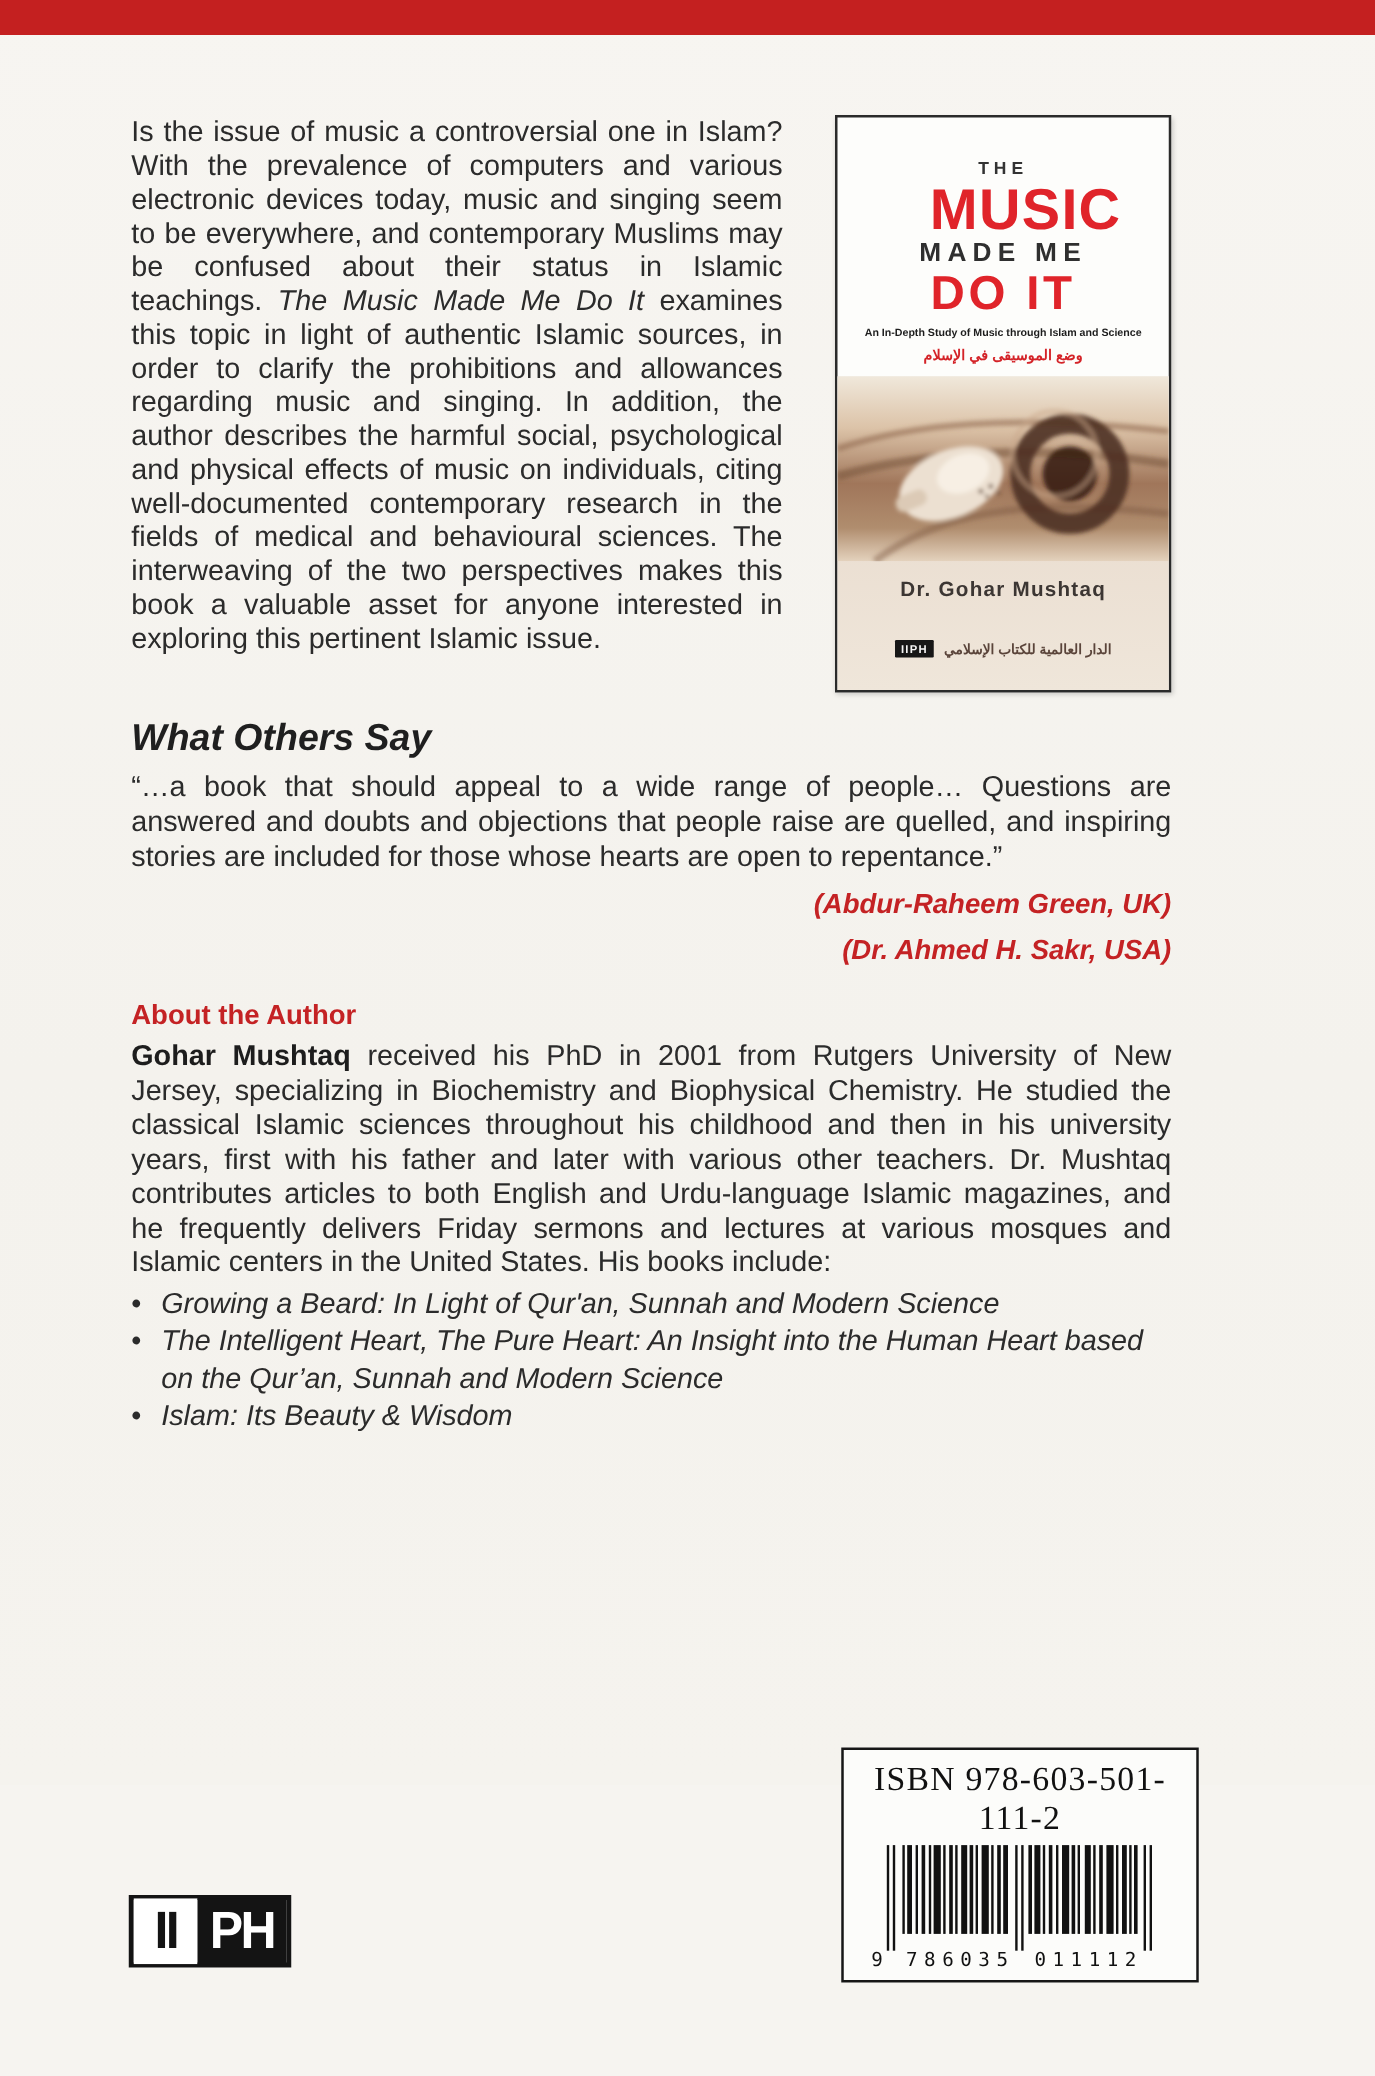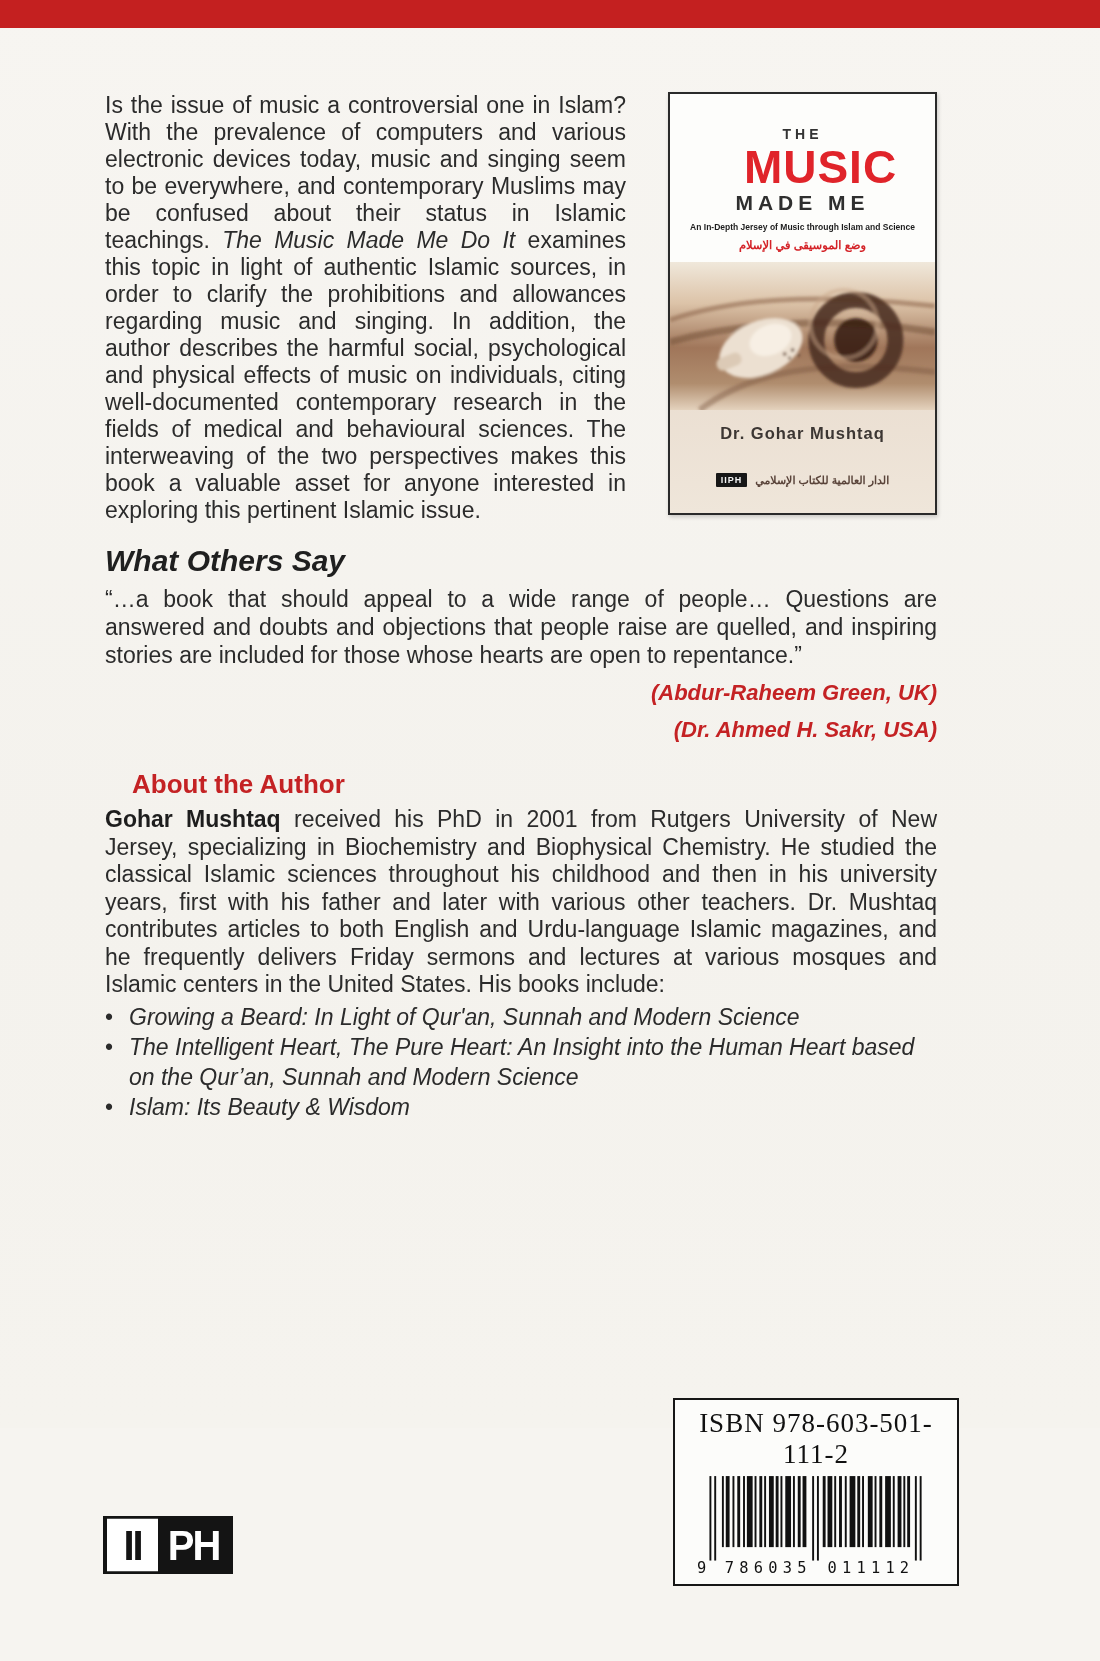--- a/index.html
+++ b/index.html
@@ -33,21 +33,21 @@
   .cover .c-author{font-size:16.5px;font-weight:bold;text-align:center;color:#3c3633;letter-spacing:1px;margin-top:14px;}
   .cover .c-pub{display:flex;justify-content:center;align-items:center;margin-top:30px;}
   .cover .c-publogo{background:#171717;color:#f4f4f4;font-size:9px;font-weight:bold;padding:2px 5px;border-radius:1px;letter-spacing:1px;}
   .cover .c-pubarabic{font-size:11px;color:#5a443a;font-weight:bold;margin-left:8px;}
 
   
   .reviews-heading{margin-top:20px;font-size:30px;font-weight:bold;font-style:italic;color:#1f1f1f;}
   .quote{margin-top:7px;font-size:23px;line-height:28px;text-align:justify;color:#2b2b2b;}
   .quote2{margin-top:38px;}
   .attribution{margin-top:11px;text-align:right;font-size:22px;font-weight:bold;font-style:italic;}
-  .about-heading{margin-top:26px;font-size:26px;font-weight:bold;margin-left:27px;}
+  .about-heading{margin-top:26px;font-size:22px;font-weight:bold;}
   .bio{margin-top:6px;font-size:23px;line-height:27.5px;text-align:justify;color:#2b2b2b;}
   .bio .bold{font-weight:bold;color:#1d1d1d;}
   .books{margin-top:3px;}
   .book-item{display:flex;font-size:23px;line-height:30px;font-style:italic;color:#2b2b2b;}
   .book-item .marker{width:24px;flex:0 0 24px;font-style:normal;}
   .book-item .btxt{flex:1;}
 
   
   .isbn-box{position:absolute;left:673px;top:1398px;width:262px;border:2px solid #161616;
             background:#fcfcfa;padding:8px 10px 6px 10px;}
@@ -71,21 +71,22 @@
 
   <div class="content">
 
     <div class="top-row">
       <div class="synopsis"><span>Is the issue of music a controversial one in Islam? With the prevalence of computers and various electronic devices today, music and singing seem to be everywhere, and contemporary Muslims may be confused about their status in Islamic teachings. </span><span class="it">The Music Made Me Do It</span><span> examines this topic in light of authentic Islamic sources, in order to clarify the prohibitions and allowances regarding music and singing. In addition, the author describes the harmful social, psychological and physical effects of music on individuals, citing well-documented contemporary research in the fields of medical and behavioural sciences. The interweaving of the two perspectives makes this book a valuable asset for anyone interested in exploring this pertinent Islamic issue.</span></div>
 
       <div class="cover">
         <div class="c-the">THE</div>
         <div class="c-music" style="color:#e0242a;padding-left:36px;">MUSIC</div>
         <div class="c-mademe">MADE ME</div>
-        <div class="c-sub">An In-Depth Jersey of Music through Islam and Science</div>
+        <div class="c-doit" style="color:#e0242a;">DO IT</div>
+        <div class="c-sub">An In-Depth Study of Music through Islam and Science</div>
         <div class="c-arabic" style="color:#d42328;" dir="rtl">وضع الموسيقى في الإسلام</div>
 
         <div class="cover-lower">
           <svg class="cover-photo" viewBox="0 0 268 148" preserveAspectRatio="none">
             <defs>
               <linearGradient id="ph-bg" x1="0" y1="0" x2="0" y2="1">
                 <stop offset="0%" stop-color="#f0e8db"></stop>
                 <stop offset="28%" stop-color="#dcc3a8"></stop>
                 <stop offset="58%" stop-color="#a0765a"></stop>
                 <stop offset="82%" stop-color="#b08d6e"></stop>

